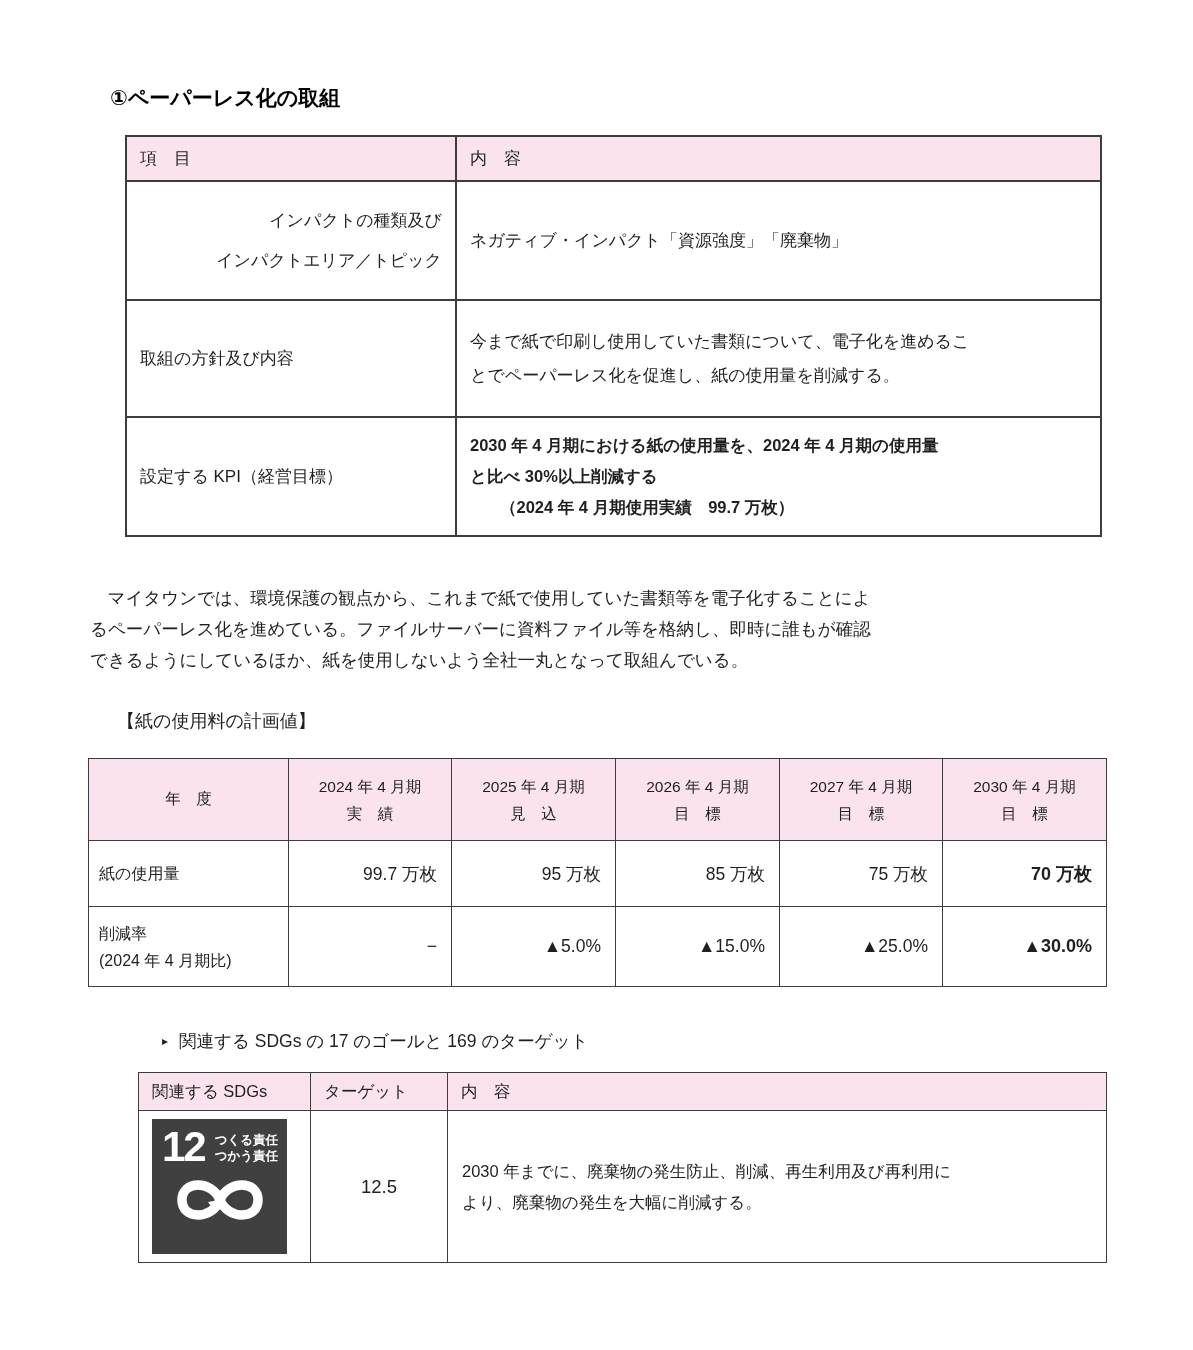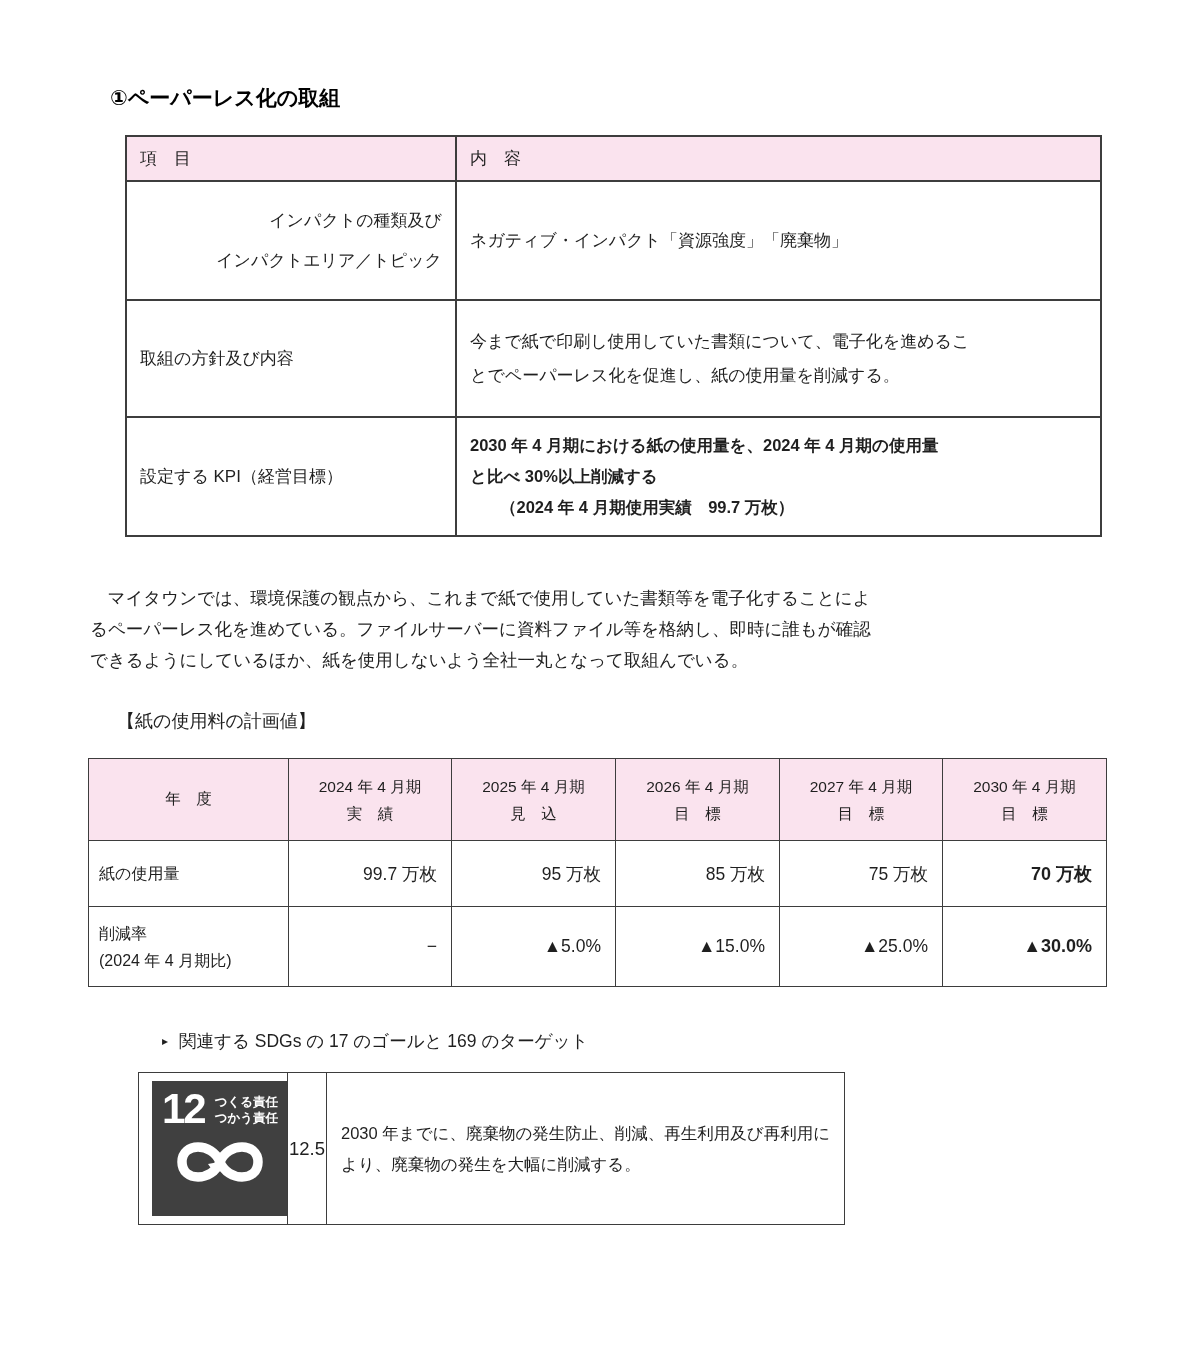--- a/index.html
+++ b/index.html
@@ -193,20 +193,25 @@
     </tr>
   </tbody>
     </table>
 
   <div class="sdg-heading">
     <span class="tri">▸</span><span>関連する SDGs の 17 のゴールと 169 のターゲット</span>
   </div>
 
   <table class="t3">
     <tbody>
+        <tr>
+      <th class="c-sdg">関連する SDGs</th>
+      <th class="c-target">ターゲット</th>
+      <th class="c-desc">内　容</th>
+    </tr>
     <tr class="row-sdg">
       <td class="icon-cell">
         <div class="sdg-icon">
           <div class="sdg-top">
             <span class="sdg-num">12</span>
             <span class="sdg-labels">
               <span>つくる責任</span>
               <span>つかう責任</span>
             </span>
           </div>

